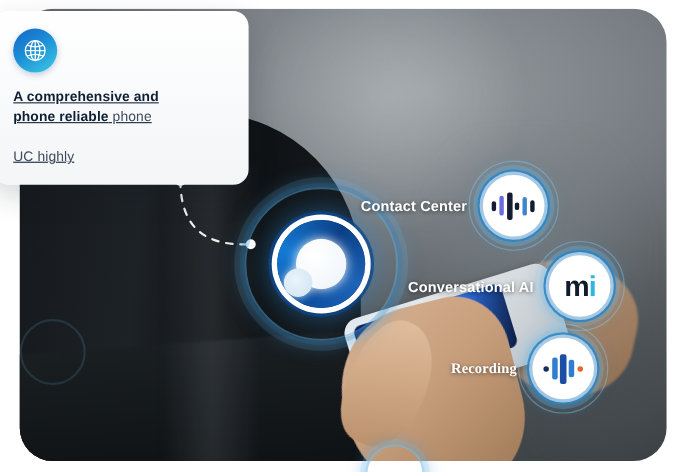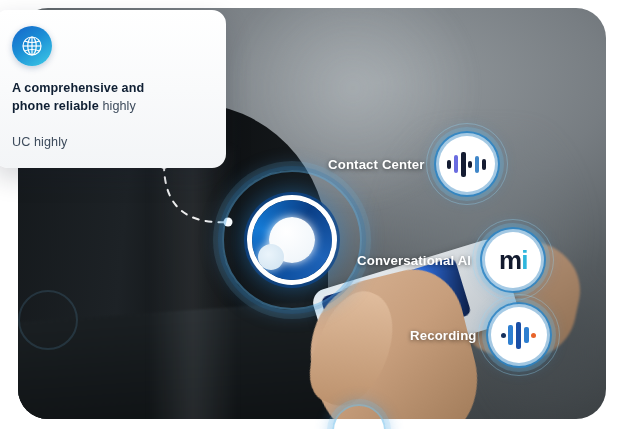--- a/index.html
+++ b/index.html
@@ -115,20 +115,21 @@
   .globe{
     width:40px; height:40px; border-radius:50%;
     background:linear-gradient(145deg,#1565c9 0%,#1b8ed6 45%,#3ecbe6 100%);
     display:flex; align-items:center; justify-content:center;
     margin-bottom:13px;
     box-shadow:0 2px 6px rgba(20,60,120,.25);
   }
   .cardText{
     font-size:12.6px; line-height:1.44; color:#17263a;
     letter-spacing:.1px;
+    text-decoration:underline;
   }
   .cardText b{ font-weight:bold; color:#0f1f33; }
   .cardText .light{ font-weight:normal; color:#3d4b5c; }
 
   
   .connector{ position:absolute; left:150px; top:150px; width:110px; height:110px; }
 
   
   .hub{
     position:absolute; left:238px; top:186px; width:108px; height:108px;
@@ -179,23 +180,23 @@
       0 0 0 3px rgba(255,255,255,.55),
       0 0 0 5px rgba(44,132,196,.85),
       0 0 0 9px rgba(120,200,240,.22),
       0 0 16px 5px rgba(60,150,220,.45);
   }
   .badge::after{
     content:""; position:absolute; inset:-13px; border-radius:50%;
     border:1px solid rgba(150,215,245,.35);
   }
 
-  .node-cc{ left:328px; top:136px; }
-  .node-ai{ left:357px; top:232px; }
-  .node-rec{ left:410px; top:307px; }
+  .node-cc{ left:328px; top:159px; }
+  .node-ai{ left:371px; top:232px; }
+  .node-rec{ left:410px; top:307px;font-family:Liberation Serif, serif; }
 
   .ghostNode{
     position:absolute; left:332px; top:404px; width:54px;height:54px;
     border-radius:50%;
     border:2px solid rgba(110,190,235,.55);
     box-shadow:0 0 0 5px rgba(120,200,240,.16), 0 0 14px 4px rgba(60,150,220,.3);
   }
   .ghostNode2{
     position:absolute; left:18px; top:290px; width:60px;height:60px;
     border-radius:50%;
@@ -285,19 +286,19 @@
         <circle cx="12" cy="12" r="9"></circle>
         <ellipse cx="12" cy="12" rx="4.2" ry="9"></ellipse>
         <line x1="3" y1="12" x2="21" y2="12"></line>
         <path d="M4.5 7 Q12 10 19.5 7"></path>
         <path d="M4.5 17 Q12 14 19.5 17"></path>
         <line x1="12" y1="3" x2="12" y2="21"></line>
       </svg>
     </div>
     <div class="cardText">
       <b>A comprehensive and</b><br>
-      <b>phone reliable</b><span class="light"> highly</span><br>
+      <b>phone reliable</b><span class="light"> phone</span><br>
       <br>
       <span class="light">UC highly</span>
     </div>
   </div>
 
 </div>
 
 </body></html>

